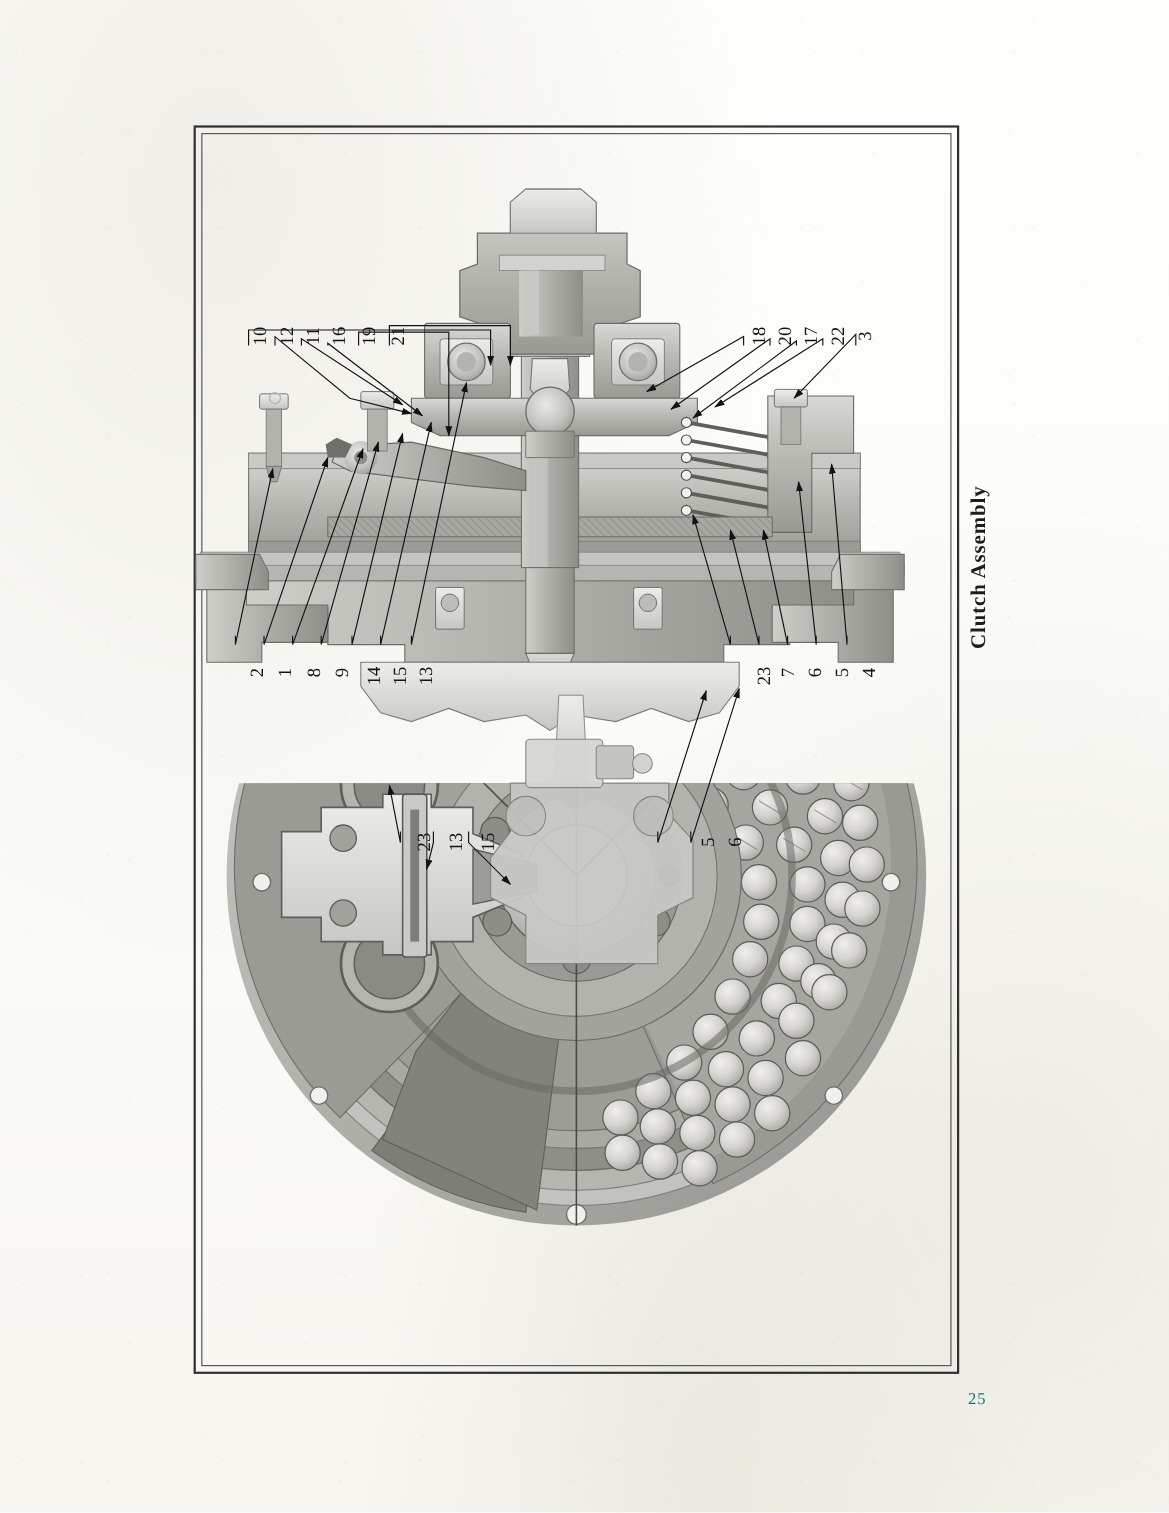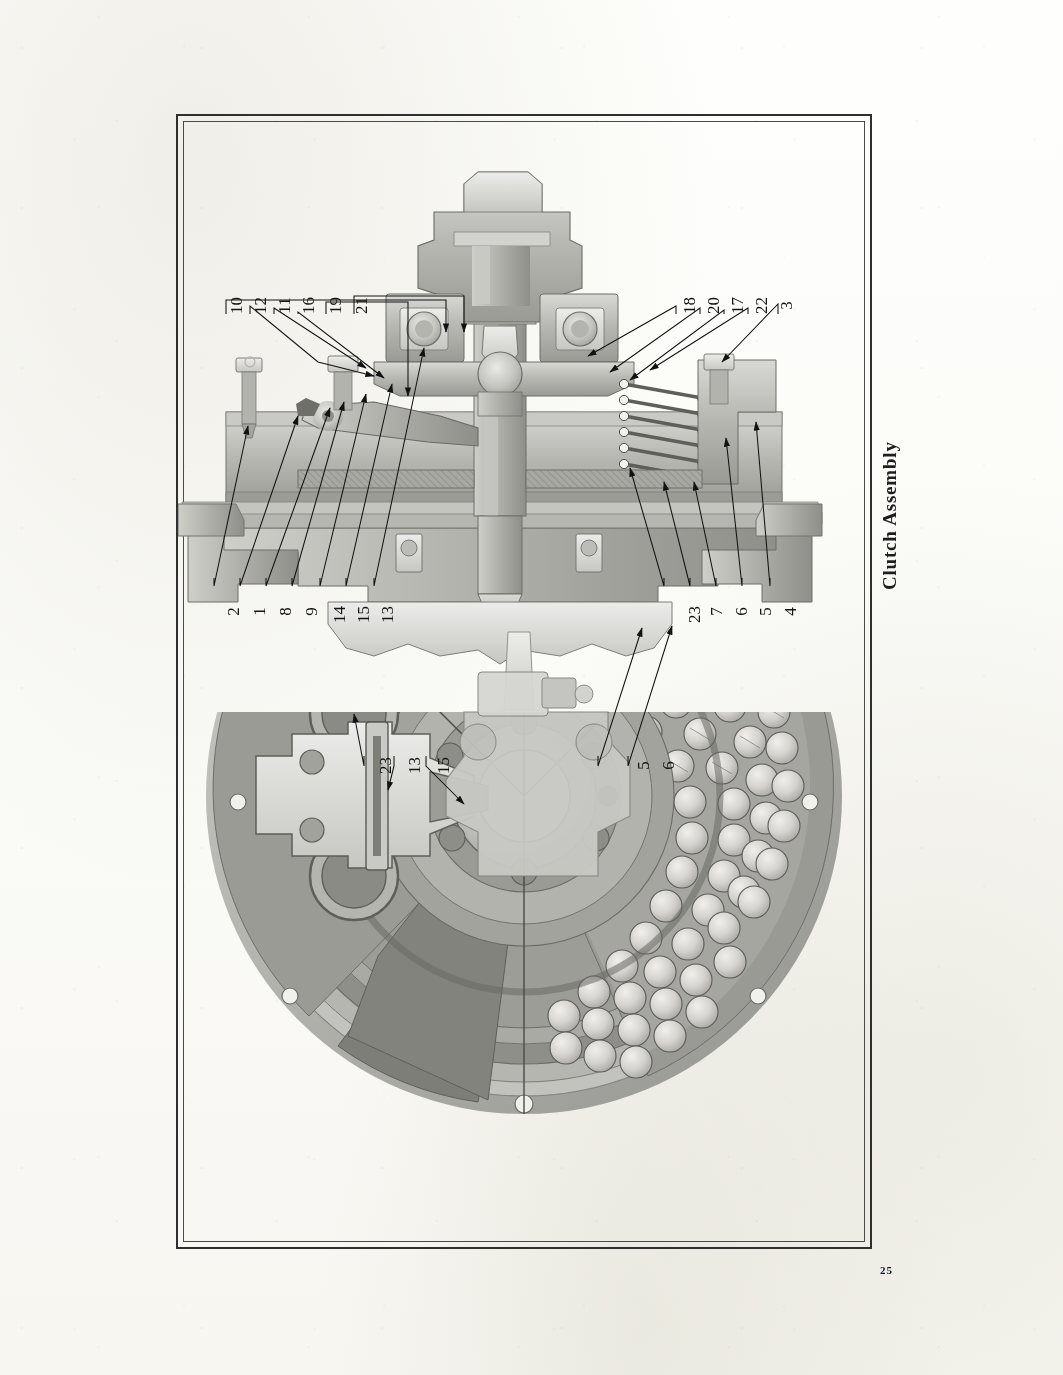--- a/index.html
+++ b/index.html
@@ -51,21 +51,21 @@
     width:210px;height:26px;
     transform:rotate(-90deg);transform-origin:left top;
     font-family:"Liberation Serif", serif;
     font-weight:bold;font-size:19px;letter-spacing:.8px;
     color:#1d1d1d;white-space:nowrap;
     text-align:left;
   }
   
   #page-number{
     position:absolute;left:880px;top:1264px;
-    font-size:11px;color:#0f172a;letter-spacing:1px;font-weight:bold;
+    font-size:15px;color:#0f766e;letter-spacing:1px;
   }
 
   
   .callout{
     position:absolute;
     font-family:"Liberation Serif", serif;
     font-size:17px;color:#141414;
     transform:rotate(-90deg);
     transform-origin:center center;
     white-space:nowrap;

